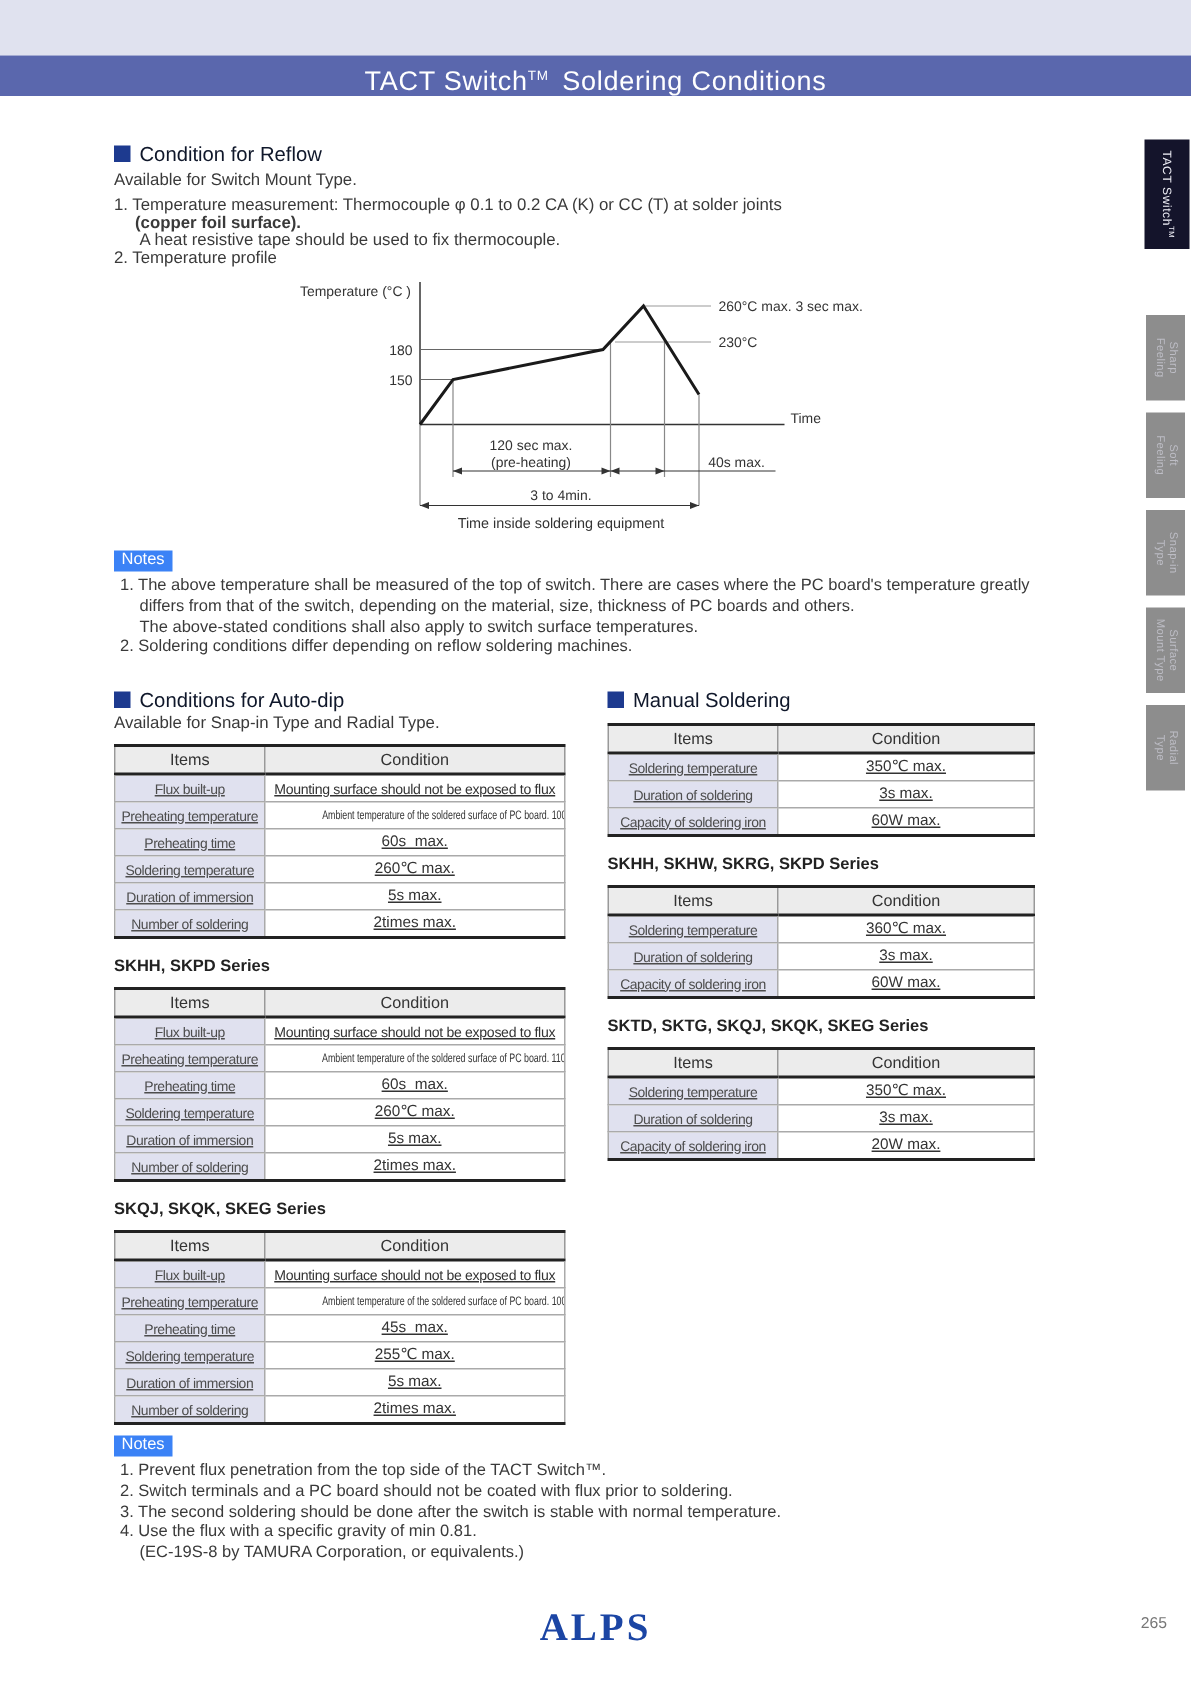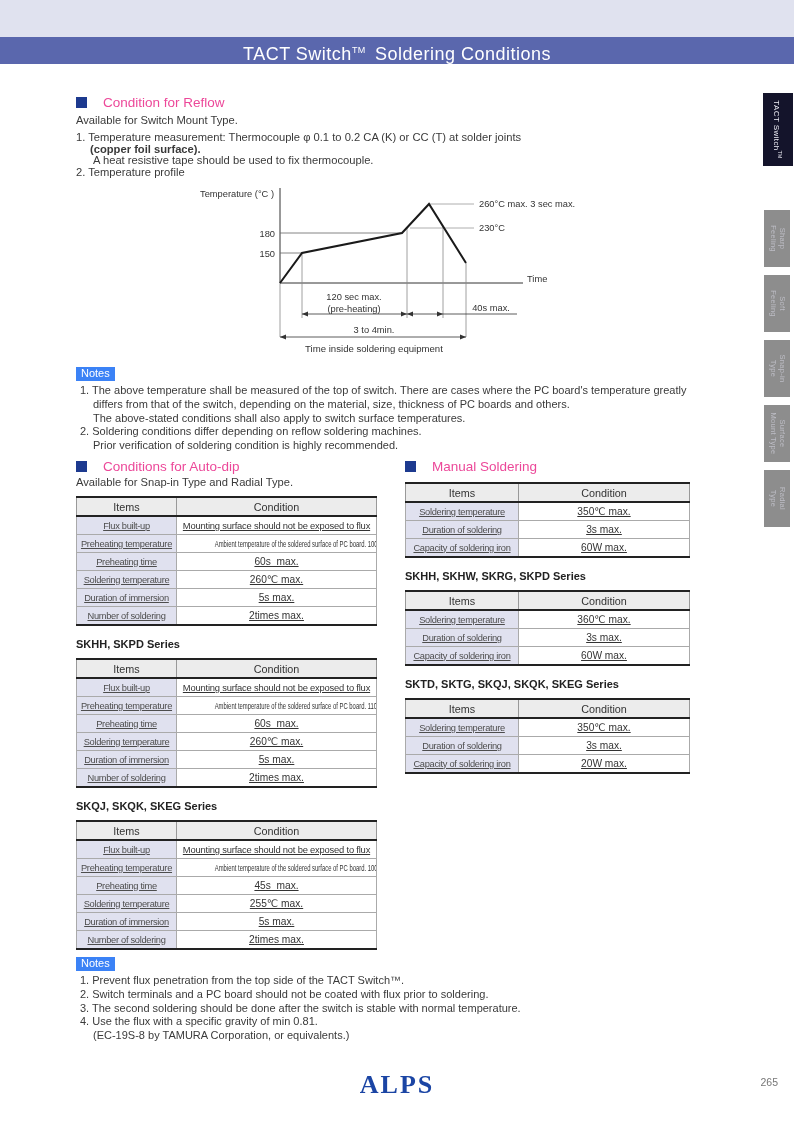--- a/index.html
+++ b/index.html
@@ -10,21 +10,21 @@
   }
   
   .top-band { position:absolute; left:0; top:0; width:794px; height:37px; background:#e0e2ef; }
   .title-bar {
     position:absolute; left:0; top:37px; width:794px; height:27px; background:#5a67ad;
     color:#ffffff; text-align:center; font-size:18px; line-height:26px; letter-spacing:.5px;
   }
   .title-bar sup { font-size:9px; }
   .title-bar .t-rest { margin-left:9px; }
   
-  .sec-head { display:flex; align-items:center; gap:16px; font-size:13.5px; color:#ec4899; }
+  .sec-head { display:flex; align-items:center; gap:6px; font-size:13.5px; color:#0f172a; }
   .sq { width:11px; height:11px; background:#1d3a8f; flex:0 0 auto; }
   
   .reflow { position:absolute; left:76px; top:95px; width:640px; }
   .reflow .avail { font-size:11.2px; margin-top:4px; }
   .reflow .line { font-size:11.2px; line-height:11.6px; }
   .reflow .l1 { margin-top:6px; }
   .p14 { padding-left:14px;font-weight:bold; } .p17 { padding-left:17px; }
   
   .chart { position:absolute; left:178px; top:183px; width:400px; height:178px; }
   .chart text { font-size:9.3px; fill:#333; }
@@ -145,21 +145,20 @@
   <text x="196" y="150" text-anchor="middle">3 to 4min.</text>
   <text x="196" y="169" text-anchor="middle" style="font-size:9.6px">Time inside soldering equipment</text>
 </svg>
 
 <div class="notes notes-top">
   <span class="badge">Notes</span>
   <div class="nline">1. The above temperature shall be measured of the top of switch. There are cases where the PC board's temperature greatly</div>
   <div class="nline ind">differs from that of the switch, depending on the material, size, thickness of PC boards and others.</div>
   <div class="nline ind">The above-stated conditions shall also apply to switch surface temperatures.</div>
   <div class="nline">2. Soldering conditions differ depending on reflow soldering machines.</div>
-  <div class="nline ind">Prior verification of soldering condition is highly recommended.</div>
 </div>
 
 <div class="col-left">
   <div class="sec-head">
     <span class="sq"></span>
     <span>Conditions for Auto-dip</span>
   </div>
   <div class="avail2">Available for Snap-in Type and Radial Type.</div>
 
   <table class="tbl tbl-l">

